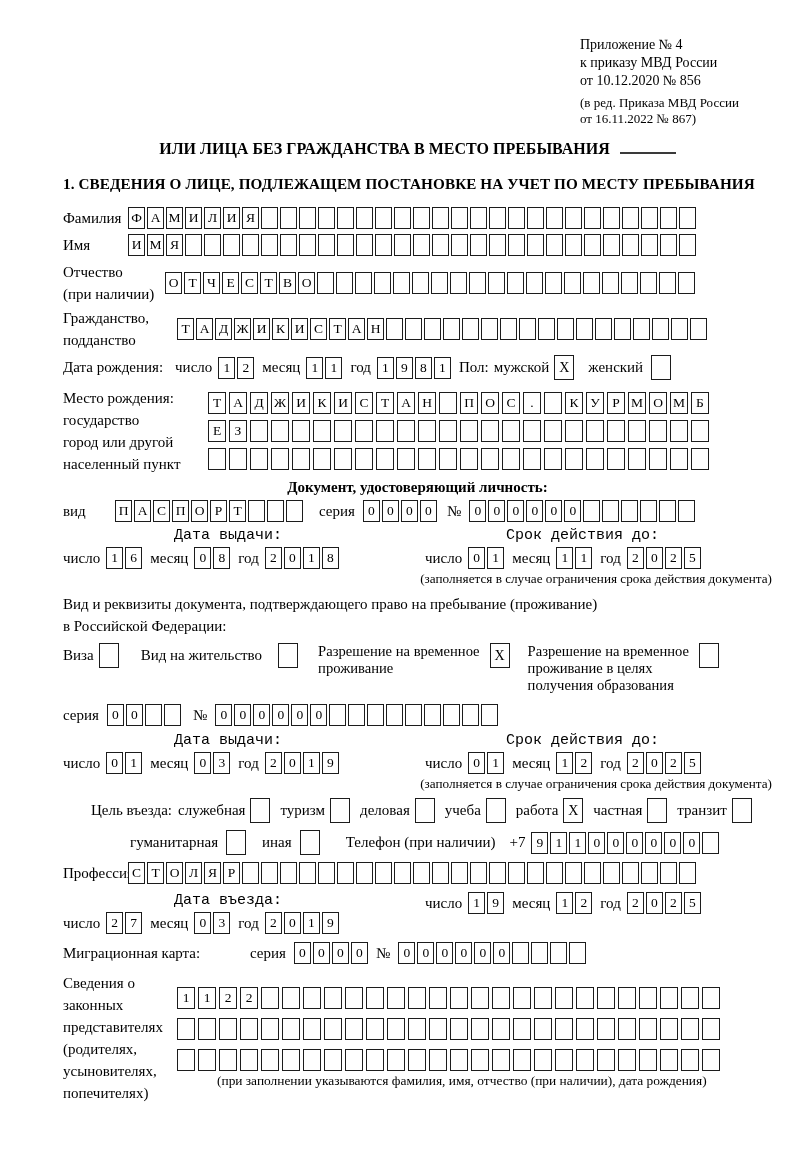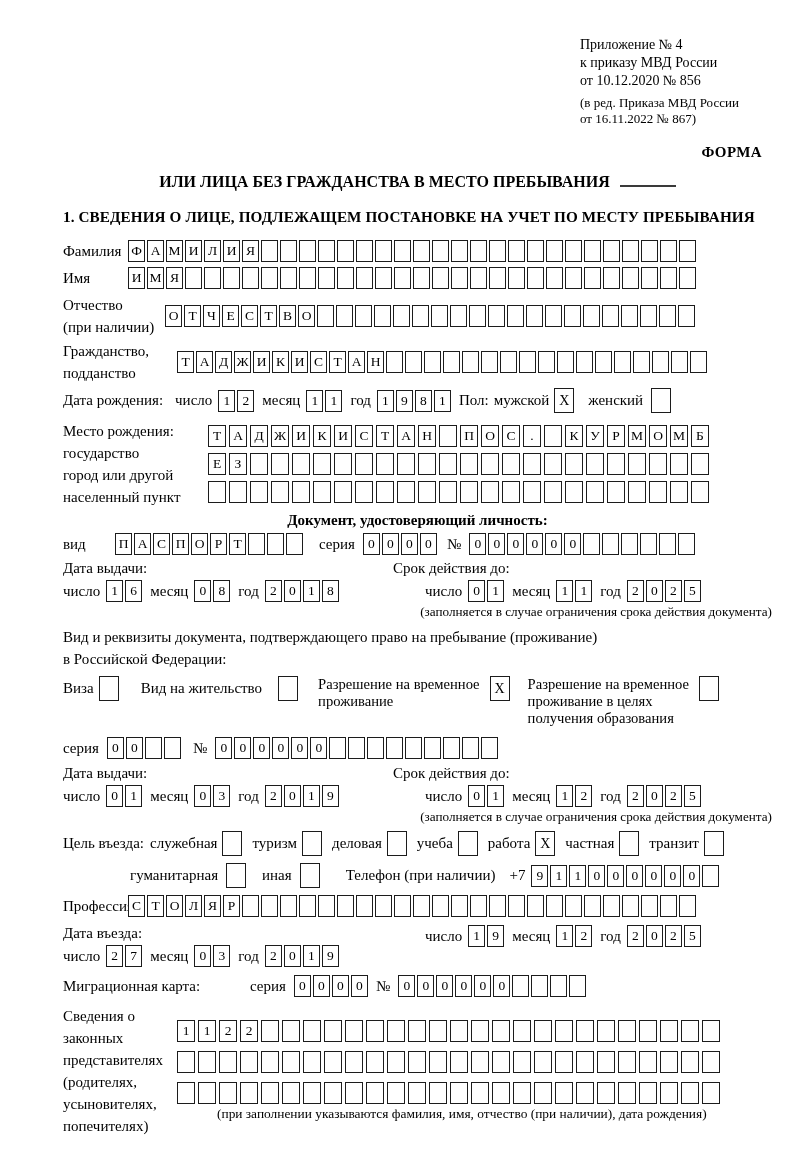--- a/index.html
+++ b/index.html
@@ -28,21 +28,21 @@
   .frow.center{align-items:center;}
   .lbl{flex:none;}
   .lblcol div{line-height:22px;}
   .dlbl{flex:none;margin:0 6px;}
   .mb7{margin-bottom:6px;}
 
   
   .twocol{display:flex;margin-bottom:2px;}
   .col-l{width:330px;flex:none;}
   .col-r{flex:1;}
-  .datehead{text-align:left;margin-bottom:3px;}
+  .datehead{text-align:center;margin-bottom:3px;font-family:Liberation Mono, monospace;}
   .dategroup{display:flex;align-items:center;}
   .col-r .dategroup{padding-left:32px;}
   .note{font-size:13.2px;text-align:right;margin:2px 0 6px 0;}
 
   .intro{line-height:22px;}
   .optrow{display:flex;align-items:flex-start;margin-top:6px;margin-bottom:10px;}
   .optmulti{line-height:17px;font-size:14.6px;}
   .pair{display:inline-flex;align-items:center;}
   .pair .cbox{margin-left:5px;}
   .finalnote{font-size:13.4px;margin-left:150px;margin-top:2px;}
@@ -55,21 +55,20 @@
   <div class="hdr-right">
     <div>Приложение № 4</div>
     <div>к приказу МВД России</div>
     <div>от 10.12.2020 № 856</div>
     <div class="amend">
       <div>(в ред. Приказа МВД России</div>
       <div>от 16.11.2022 № 867)</div>
     </div>
   </div>
 
-  <div class="forma">ФОРМА</div>
 
   <div class="title">
     <div>
       <span>ИЛИ ЛИЦА БЕЗ ГРАЖДАНСТВА В МЕСТО ПРЕБЫВАНИЯ</span><span class="t-underline"></span>
     </div>
   </div>
 
   <div class="sec1">1. СВЕДЕНИЯ О ЛИЦЕ, ПОДЛЕЖАЩЕМ ПОСТАНОВКЕ НА УЧЕТ ПО МЕСТУ ПРЕБЫВАНИЯ</div>
 
   <div class="frow center">
@@ -519,21 +518,21 @@
             <span class="cell">2</span>
             <span class="cell">0</span>
             <span class="cell">2</span>
             <span class="cell">5</span>
           </span>
       </div>
     </div>
   </div>
   <div class="note">(заполняется в случае ограничения срока действия документа)</div>
 
-  <div class="frow center" style="margin-bottom:7px;">
+  <div class="frow center" style="margin-bottom:7px;margin-left:28px;">
     <span class="lbl" style="margin-right:6px">Цель въезда:</span>
     <span class="pair">
         <span>служебная</span>
         <span class="cbox"></span>
       </span>
     <span class="pair" style="margin-left:10px">
         <span>туризм</span>
         <span class="cbox"></span>
       </span>
     <span class="pair" style="margin-left:10px">

